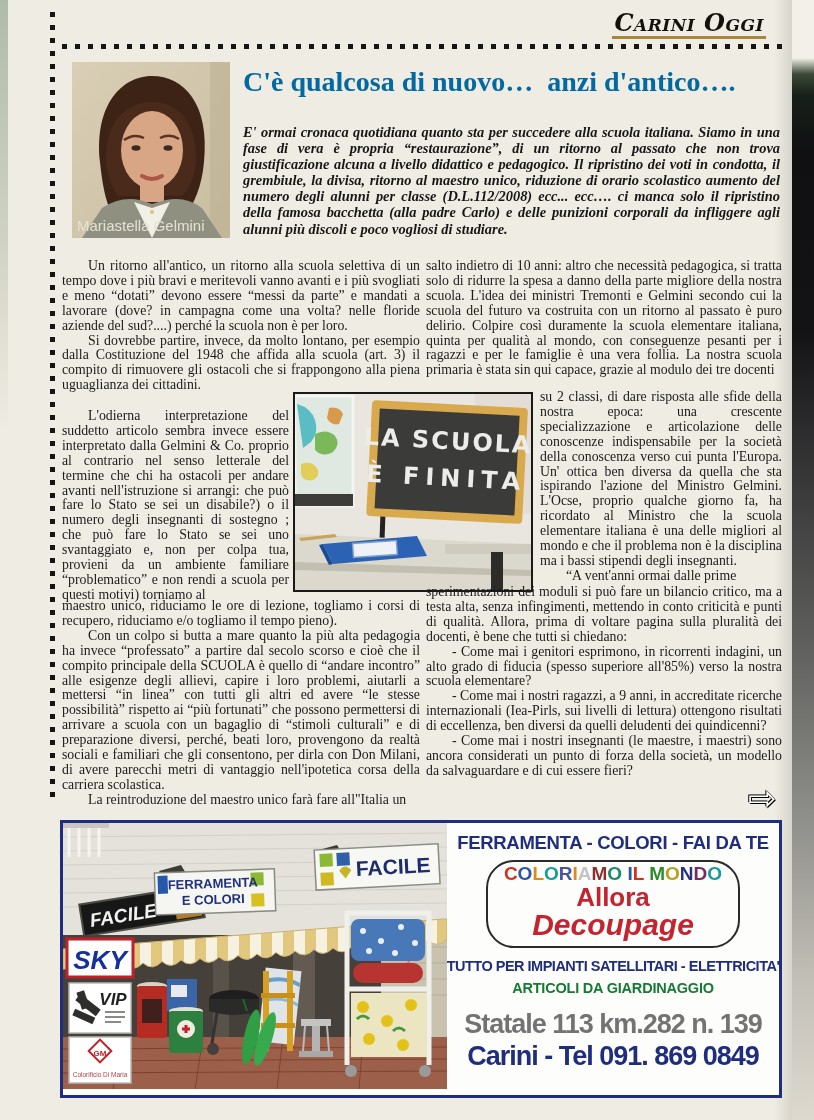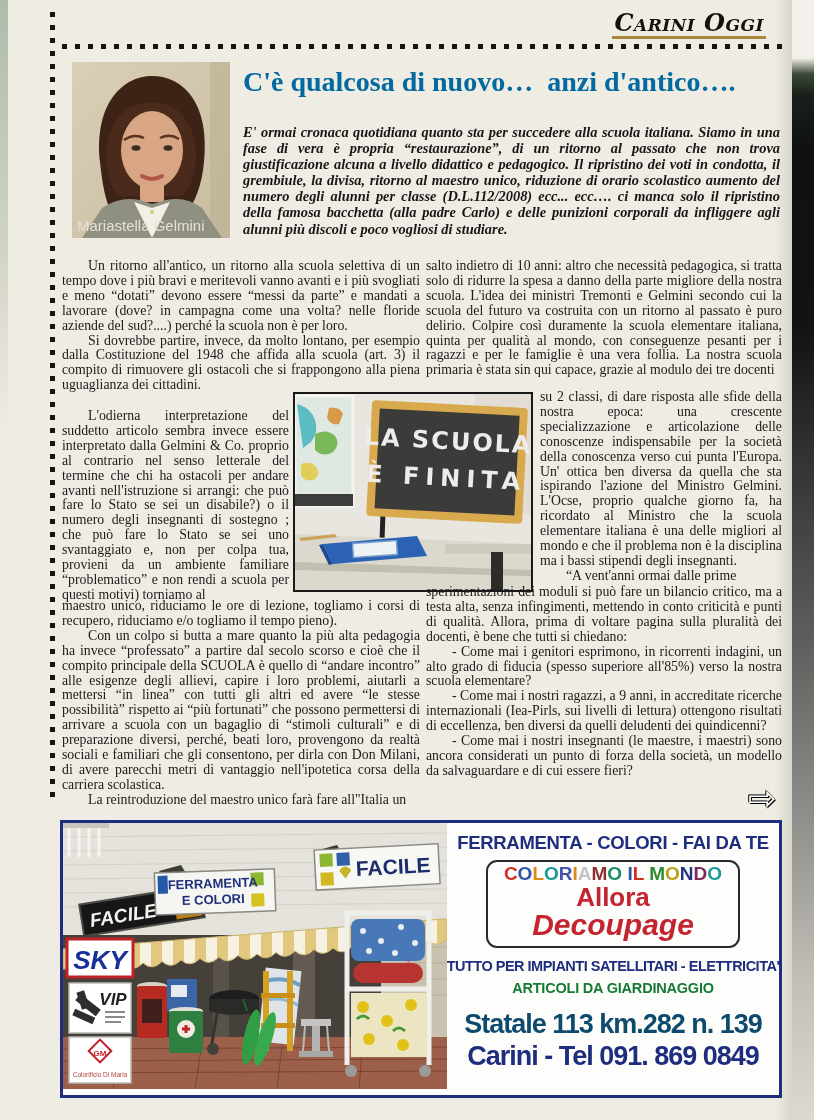--- a/index.html
+++ b/index.html
@@ -51,27 +51,27 @@
   
   .portrait{position:absolute;left:72px;top:62px;width:158px;height:176px;}
   .classroom{position:absolute;left:293px;top:392px;width:236px;height:196px;border:2px solid #191919;background:#eceae4;}
 
   
   .ad{position:absolute;left:60px;top:820px;width:716px;height:272px;border:3px solid #1f2d7e;
     background:#fdfdfb;display:flex;font-family:"Liberation Sans",sans-serif;}
   .ad-photo{width:384px;height:100%;flex:0 0 auto;}
   .ad-text{flex:1;display:flex;flex-direction:column;align-items:center;padding-top:9px;overflow:hidden;}
   .ad-headline{font-size:18.5px;font-weight:bold;color:#1f2d7e;letter-spacing:-.3px;white-space:nowrap;}
-  .decoupage-box{border:2px solid #2a2a2a;border-radius:11px;padding:2px 16px 6px;margin-top:6px;text-align:center;}
+  .decoupage-box{border:2px solid #2a2a2a;border-radius:28px;padding:2px 16px 6px;margin-top:6px;text-align:center;}
   .coloriamo{font-size:19px;font-weight:bold;letter-spacing:0;white-space:pre;line-height:1.1;}
   .tutto{font-size:26px;font-weight:bold;color:#c42430;line-height:.95;}
   .decoupage{font-size:30px;font-weight:bold;font-style:italic;color:#c42430;line-height:1.0;}
   .ad-sat{margin-top:10px;font-size:14.5px;font-weight:bold;color:#1f2d7e;letter-spacing:-.5px;white-space:nowrap;}
   .ad-giard{margin-top:6px;font-size:14.5px;font-weight:bold;color:#157a33;letter-spacing:-.2px;white-space:nowrap;}
-  .ad-address{margin-top:12px;font-size:27px;font-weight:bold;color:#0c4a6e;letter-spacing:-1px;white-space:nowrap;line-height:1.2;}
+  .ad-address{margin-top:12px;font-size:27px;font-weight:bold;color:#737373;letter-spacing:-1px;white-space:nowrap;line-height:1.2;}
   .ad-phone{font-size:27px;font-weight:bold;color:#1f2d7e;letter-spacing:-1px;white-space:nowrap;line-height:1.25;}
 </style>
 </head>
 <body>
 
 <div class="page">
 
   <div class="edge-left"></div>
   <div class="edge-right-shadow"></div>
   <div class="edge-right"></div>

